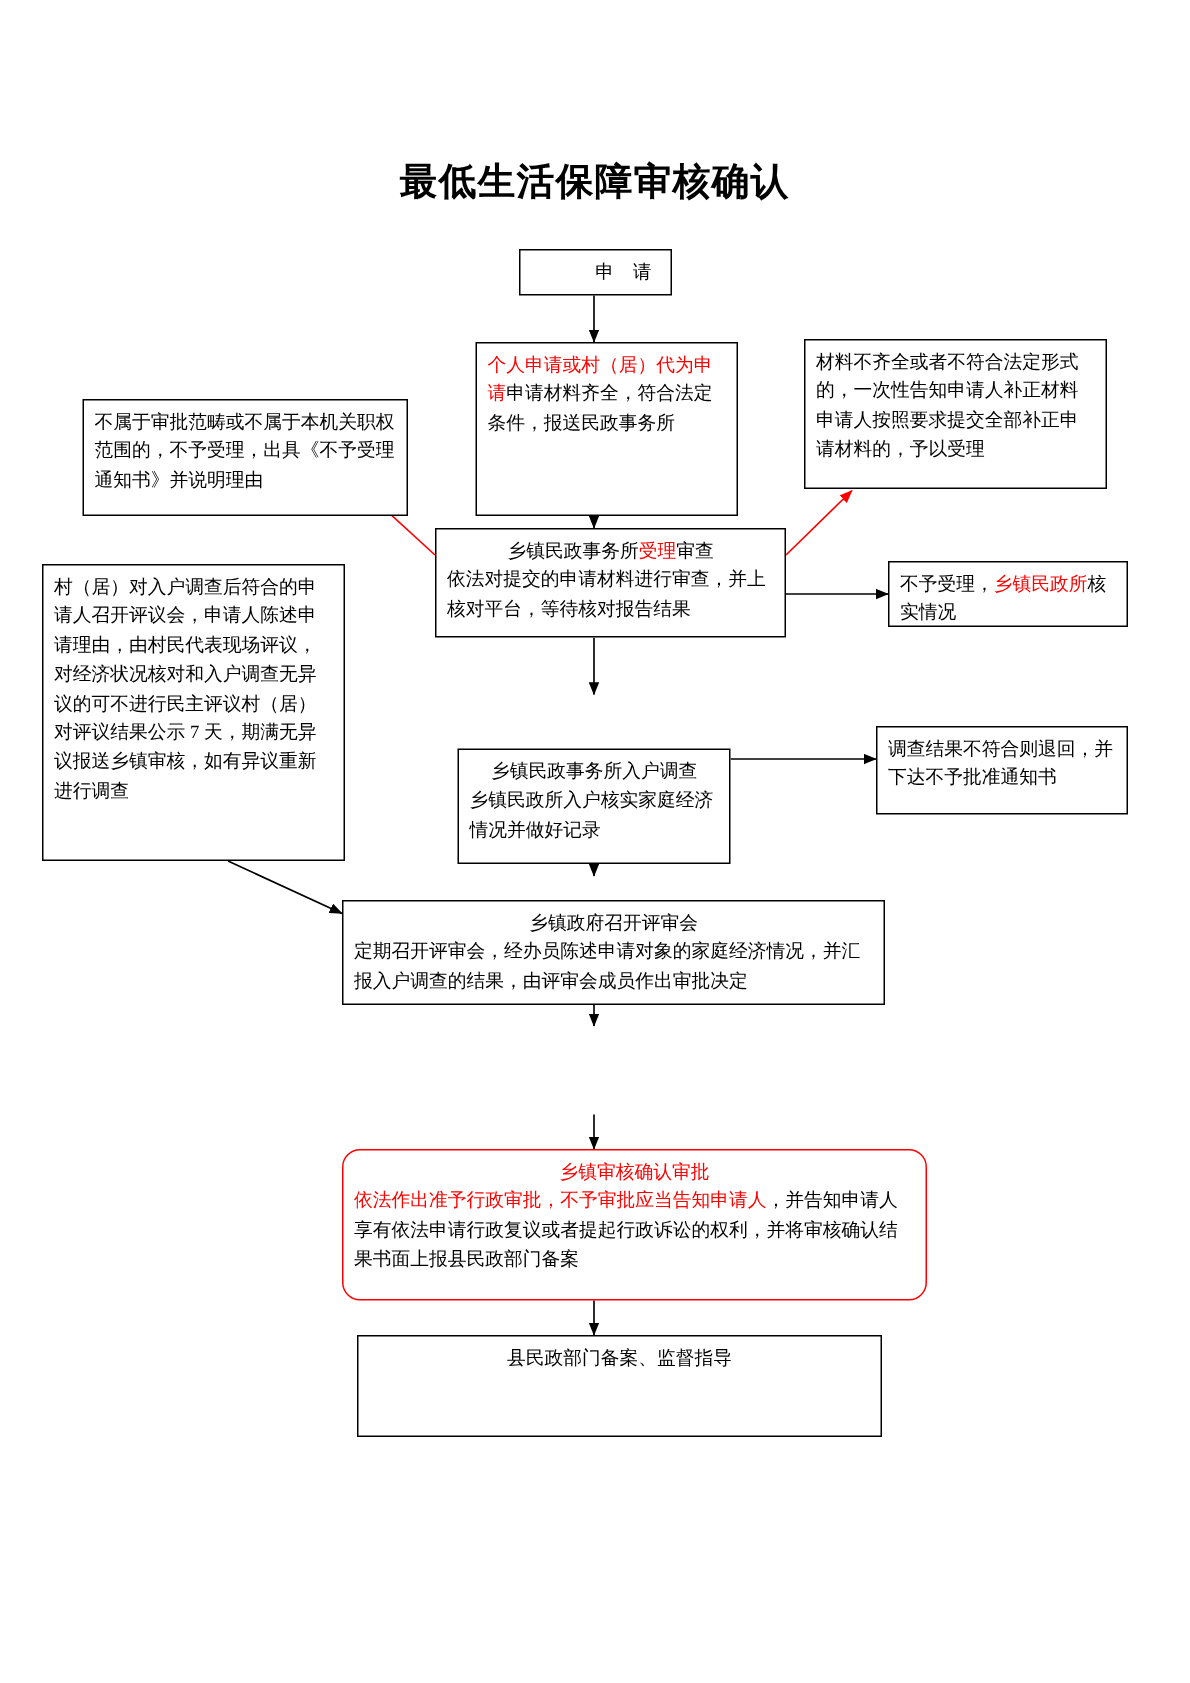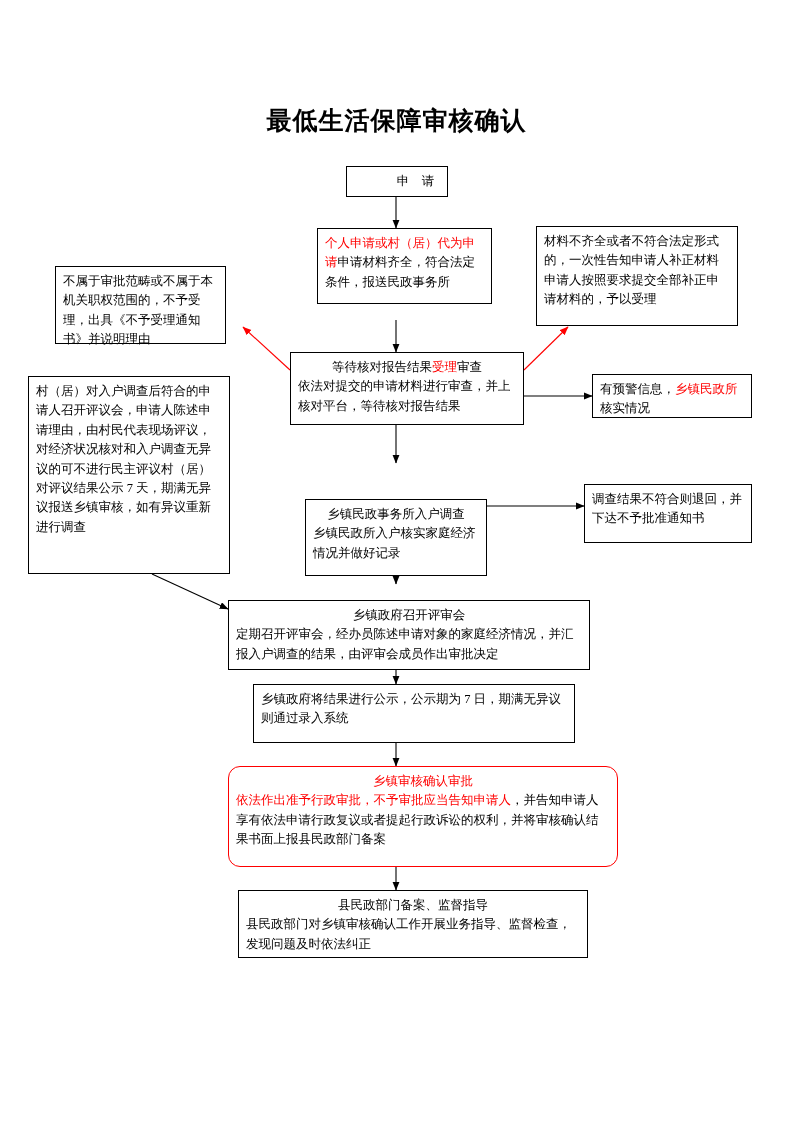--- a/index.html
+++ b/index.html
@@ -96,66 +96,62 @@
 
     <line x1="396" y1="743" x2="396" y2="766" stroke="#000" stroke-width="1.1" marker-end="url(#arrowK)"></line>
 
     <line x1="396" y1="867" x2="396" y2="890" stroke="#000" stroke-width="1.1" marker-end="url(#arrowK)"></line>
   </svg>
 
   <div class="node center" style="left:346px; top:166px; width:102px; height:31px; display:flex; align-items:center; justify-content:center;padding-left:44px;">
     <span>申　请</span>
   </div>
 
-  <div class="node" style="left:317px; top:228px; width:175px; height:76px;">
+  <div class="node" style="left:317px; top:228px; width:175px; height:116px;">
     <span class="red">个人申请或村（居）代为申请</span><span>申请材料齐全，符合法定条件，报送民政事务所</span>
   </div>
 
-  <div class="node" style="left:55px; top:266px; width:171px; height:78px;">
+  <div class="node" style="left:55px; top:266px; width:217px; height:78px;">
     <span>不属于审批范畴或不属于本机关职权范围的，不予受理，出具《不予受理通知书》并说明理由</span>
   </div>
 
   <div class="node" style="left:536px; top:226px; width:202px; height:100px;">
     <span>材料不齐全或者不符合法定形式的，一次性告知申请人补正材料申请人按照要求提交全部补正申请材料的，予以受理</span>
   </div>
 
   <div class="node" style="left:290px; top:352px; width:234px; height:73px;">
-    <div class="ctr"><span>等待核对报告结果</span><span class="red">受理</span><span>审查</span></div>
+    <div class="ctr"><span>乡镇民政事务所</span><span class="red">受理</span><span>审查</span></div>
     <div>依法对提交的申请材料进行审查，并上核对平台，等待核对报告结果</div>
   </div>
 
   <div class="node" style="left:592px; top:374px; width:160px; height:44px;">
-    <span>有预警信息，</span><span class="red">乡镇民政所</span><span>核实情况</span>
+    <span>不予受理，</span><span class="red">乡镇民政所</span><span>核实情况</span>
   </div>
 
   <div class="node" style="left:28px; top:376px; width:202px; height:198px;">
     <span>村（居）对入户调查后符合的申请人召开评议会，申请人陈述申请理由，由村民代表现场评议，对经济状况核对和入户调查无异议的可不进行民主评议村（居）对评议结果公示 7 天，期满无异议报送乡镇审核，如有异议重新进行调查</span>
   </div>
 
   <div class="node" style="left:305px; top:463px; width:182px; height:77px;margin-top:36px;">
     <div class="ctr">乡镇民政事务所入户调查</div>
     <div>乡镇民政所入户核实家庭经济情况并做好记录</div>
   </div>
 
   <div class="node" style="left:584px; top:484px; width:168px; height:59px;">
     <span>调查结果不符合则退回，并下达不予批准通知书</span>
   </div>
 
   <div class="node" style="left:228px; top:584px; width:362px; height:70px;margin-top:16px;">
     <div class="ctr">乡镇政府召开评审会</div>
     <div>定期召开评审会，经办员陈述申请对象的家庭经济情况，并汇报入户调查的结果，由评审会成员作出审批决定</div>
   </div>
 
-  <div class="node" style="left:253px; top:684px; width:322px; height:59px;">
-    <span>乡镇政府将结果进行公示，公示期为 7 日，期满无异议则通过录入系统</span>
-  </div>
 
   <div class="node" style="left:228px; top:766px; width:390px; height:101px; border-color:#ff0000;border-radius:12px;">
     <div class="ctr red">乡镇审核确认审批</div>
     <div><span class="red">依法作出准予行政审批，不予审批应当告知申请人</span><span>，并告知申请人享有依法申请行政复议或者提起行政诉讼的权利，并将审核确认结果书面上报县民政部门备案</span></div>
   </div>
 
   <div class="node" style="left:238px; top:890px; width:350px; height:68px;">
     <div class="ctr">县民政部门备案、监督指导</div>
-    <div>县民政部门对乡镇审核确认工作开展业务指导、监督检查，发现问题及时依法纠正</div>
   </div>
 
 </div>
 
 </body></html>

